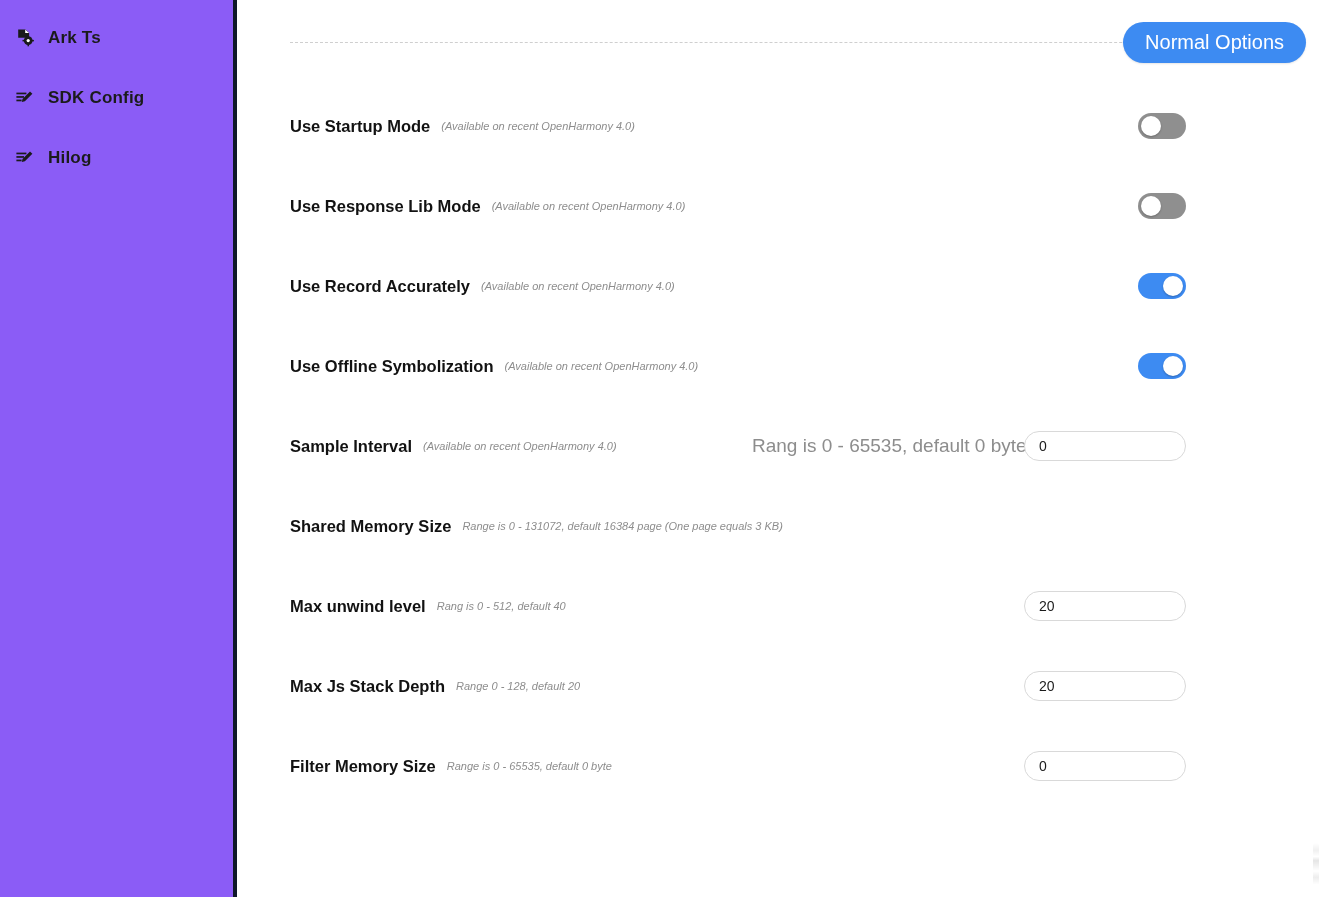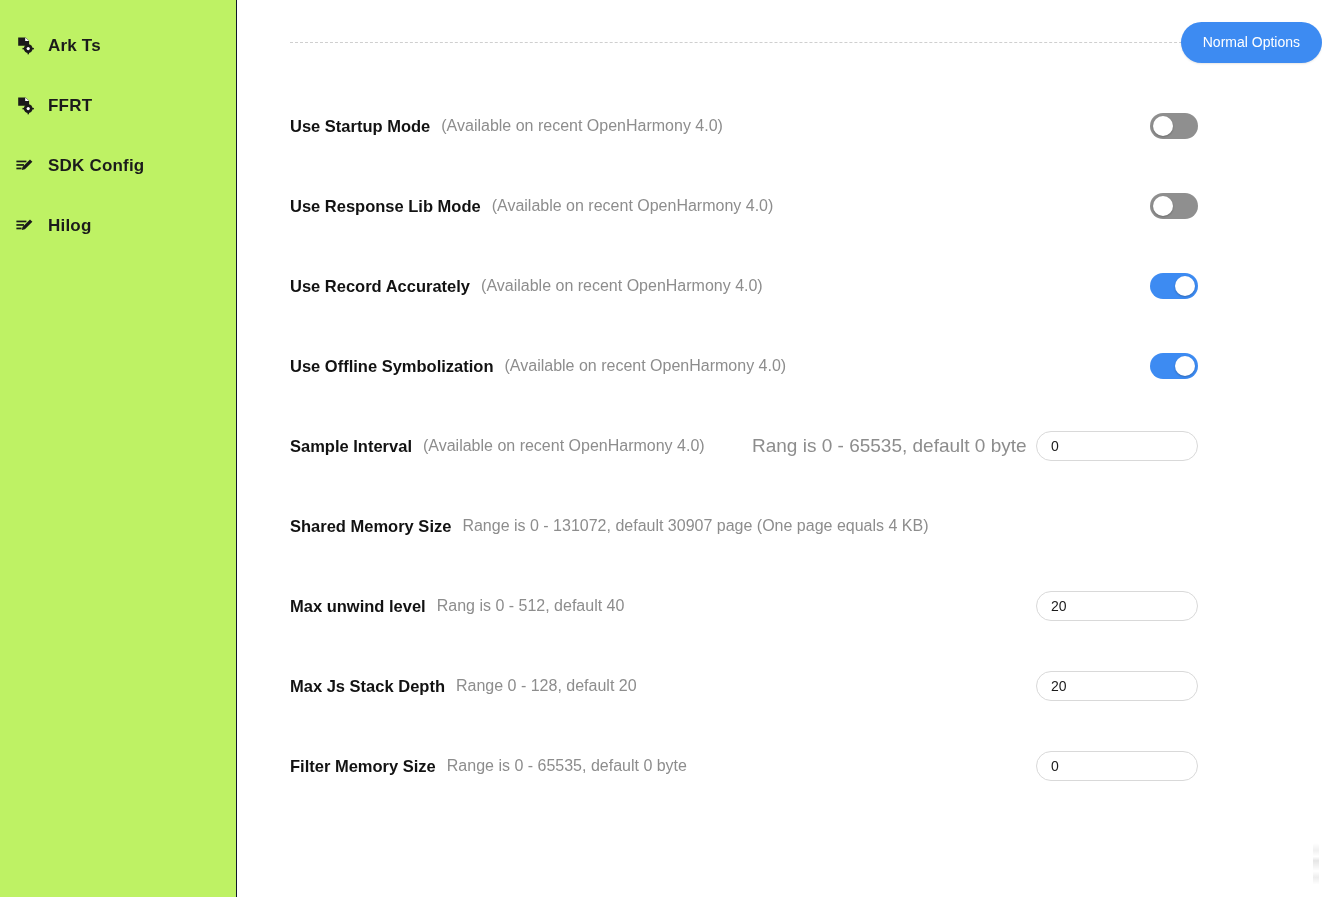--- a/index.html
+++ b/index.html
@@ -15,24 +15,24 @@
     width: 1322px;
     height: 897px;
     display: flex;
     background: #ffffff;
   }
 
   
   .sidebar {
     width: 237px;
     height: 897px;
-    background: #bef264;
-    border-right: 1px solid #0f172a;
+    background: #8b5cf6;
+    border-right: 4px solid #0f172a;
     flex: 0 0 237px;
-    padding-top: 16px;
+    padding-top: 8px;
     position: relative;
   }
   .side-item {
     height: 60px;
     display: flex;
     align-items: center;
     padding-left: 14px;
     cursor: pointer;
     user-select: none;
   }
@@ -69,56 +69,57 @@
   .divider {
     position: absolute;
     left: 53px;
     right: 70px;
     top: 42px;
     border-top: 1px dashed #cfcfcf;
     height: 0;
   }
   .normal-btn {
     position: absolute;
-    right: 0;
+    right: 16px;
     top: 22px;
     background: #3d8bf2;
     color: #ffffff;
-    font-size: 14px;
+    font-size: 20px;
     border: none;
     border-radius: 22px;
     padding: 11px 22px 12px 22px;
     cursor: pointer;
     font-family: "Liberation Sans", sans-serif;
     line-height: 18px;
     box-shadow: 0 1px 2px rgba(0,0,0,0.10);
   }
 
   .rows {
     position: relative;
     padding-left: 53px;
-    padding-right: 4px;
+    padding-right: 16px;
   }
   .row {
     position: relative;
     height: 80px;
     display: flex;
     align-items: center;
   }
   .row-title {
     font-size: 16.5px;
     font-weight: bold;
     color: #121212;
     white-space: nowrap;
   }
   .row-hint {
-    font-size: 16px;
+    font-size: 11px;
     color: #8d8d8d;
     white-space: nowrap;
     margin-left: 11px;
+    font-style: italic;
   }
   .row-range {
     position: absolute;
     left: 462px;
     font-size: 19px;
     color: #8d8d8d;
     white-space: nowrap;
   }
 
   
@@ -202,37 +203,20 @@
             <rect x="12.5" y="6.9" width="1.5" height="2.3"></rect>
             <rect x="12.5" y="16.0" width="1.5" height="2.3"></rect>
             <rect x="7.5" y="11.9" width="2.3" height="1.5"></rect>
             <rect x="16.6" y="11.9" width="2.3" height="1.5"></rect>
           </g>
         </svg>
       </span>
       <span class="side-label">Ark Ts</span>
     </div>
 
-    <div class="side-item">
-      <span class="side-icon">
-        <svg width="20" height="20" viewBox="0 0 20 20" fill="none">
-          <path d="M3.2 1.4h7.3l3.6 3.4v5.0H3.2z" fill="#1a1a1a"></path>
-          <path d="M10.2 1.4v3.5h3.9" fill="#ffffff"></path>
-          <circle cx="13.2" cy="12.6" r="4.4" fill="#1a1a1a"></circle>
-          <circle cx="13.2" cy="12.6" r="1.6" fill="#ffffff"></circle>
-          <g fill="#1a1a1a">
-            <rect x="12.5" y="6.9" width="1.5" height="2.3"></rect>
-            <rect x="12.5" y="16.0" width="1.5" height="2.3"></rect>
-            <rect x="7.5" y="11.9" width="2.3" height="1.5"></rect>
-            <rect x="16.6" y="11.9" width="2.3" height="1.5"></rect>
-          </g>
-        </svg>
-      </span>
-      <span class="side-label">FFRT</span>
-    </div>
 
     <div class="side-item">
       <span class="side-icon">
         <svg width="20" height="20" viewBox="0 0 20 20" fill="none">
           <g fill="#1a1a1a">
             <rect x="1.4" y="4.6" width="10.0" height="1.7"></rect>
             <rect x="1.4" y="8.1" width="7.6" height="1.7"></rect>
             <rect x="1.4" y="11.6" width="5.2" height="1.7"></rect>
           </g>
           <path d="M15.0 3.4l2.4 2.4-7.5 7.5-3.1 0.7 0.7-3.1z" fill="#1a1a1a"></path>
@@ -300,21 +284,21 @@
 
       <div class="row">
         <span class="row-title">Sample Interval</span>
         <span class="row-hint">(Available on recent OpenHarmony 4.0)</span>
         <span class="row-range">Rang is 0 - 65535, default 0 byte</span>
         <input class="pill-input" type="text" value="0" style="">
       </div>
 
       <div class="row">
         <span class="row-title">Shared Memory Size</span>
-        <span class="row-hint">Range is 0 - 131072, default 30907 page (One page equals 4 KB)</span>
+        <span class="row-hint">Range is 0 - 131072, default 16384 page (One page equals 3 KB)</span>
       </div>
 
       <div class="row">
         <span class="row-title">Max unwind level</span>
         <span class="row-hint">Rang is 0 - 512, default 40</span>
         <input class="pill-input" type="text" value="20" style="">
       </div>
 
       <div class="row">
         <span class="row-title">Max Js Stack Depth</span>

